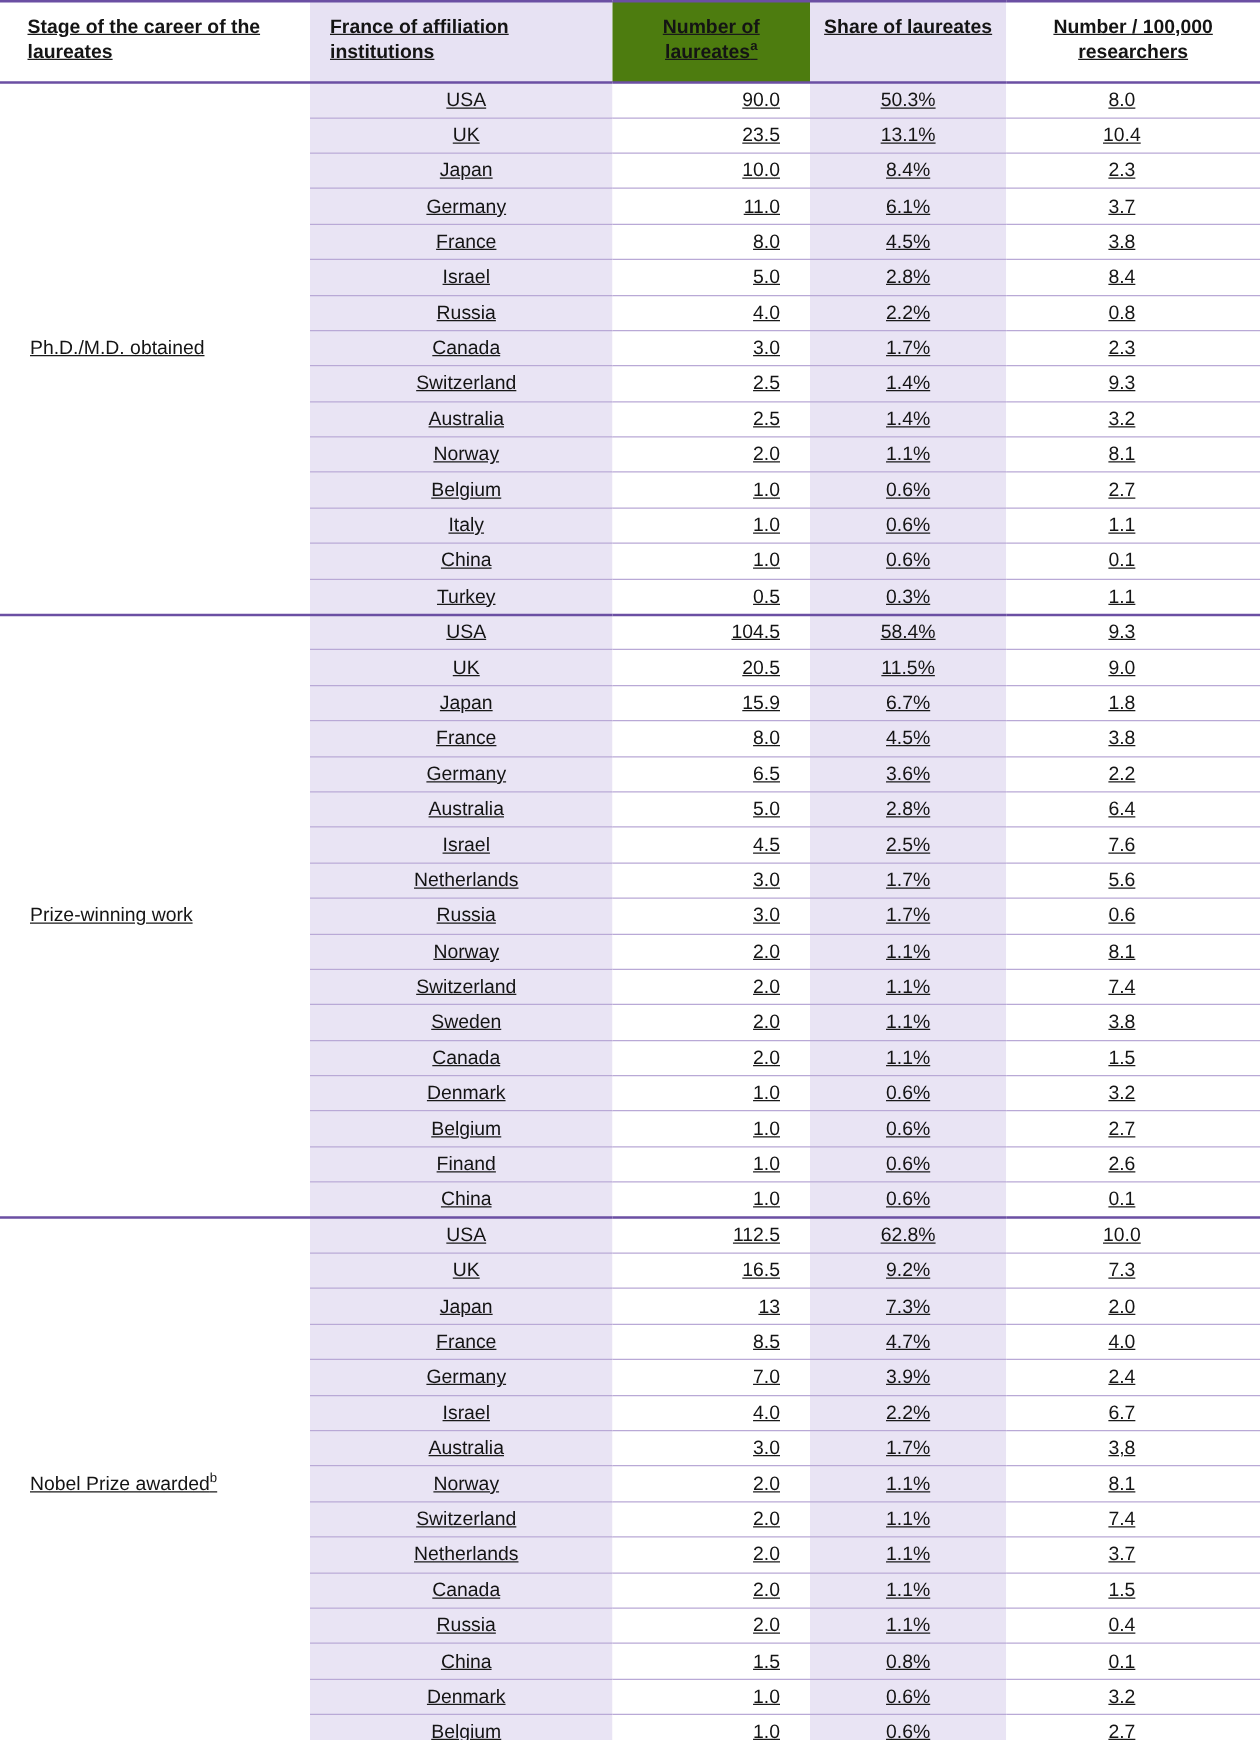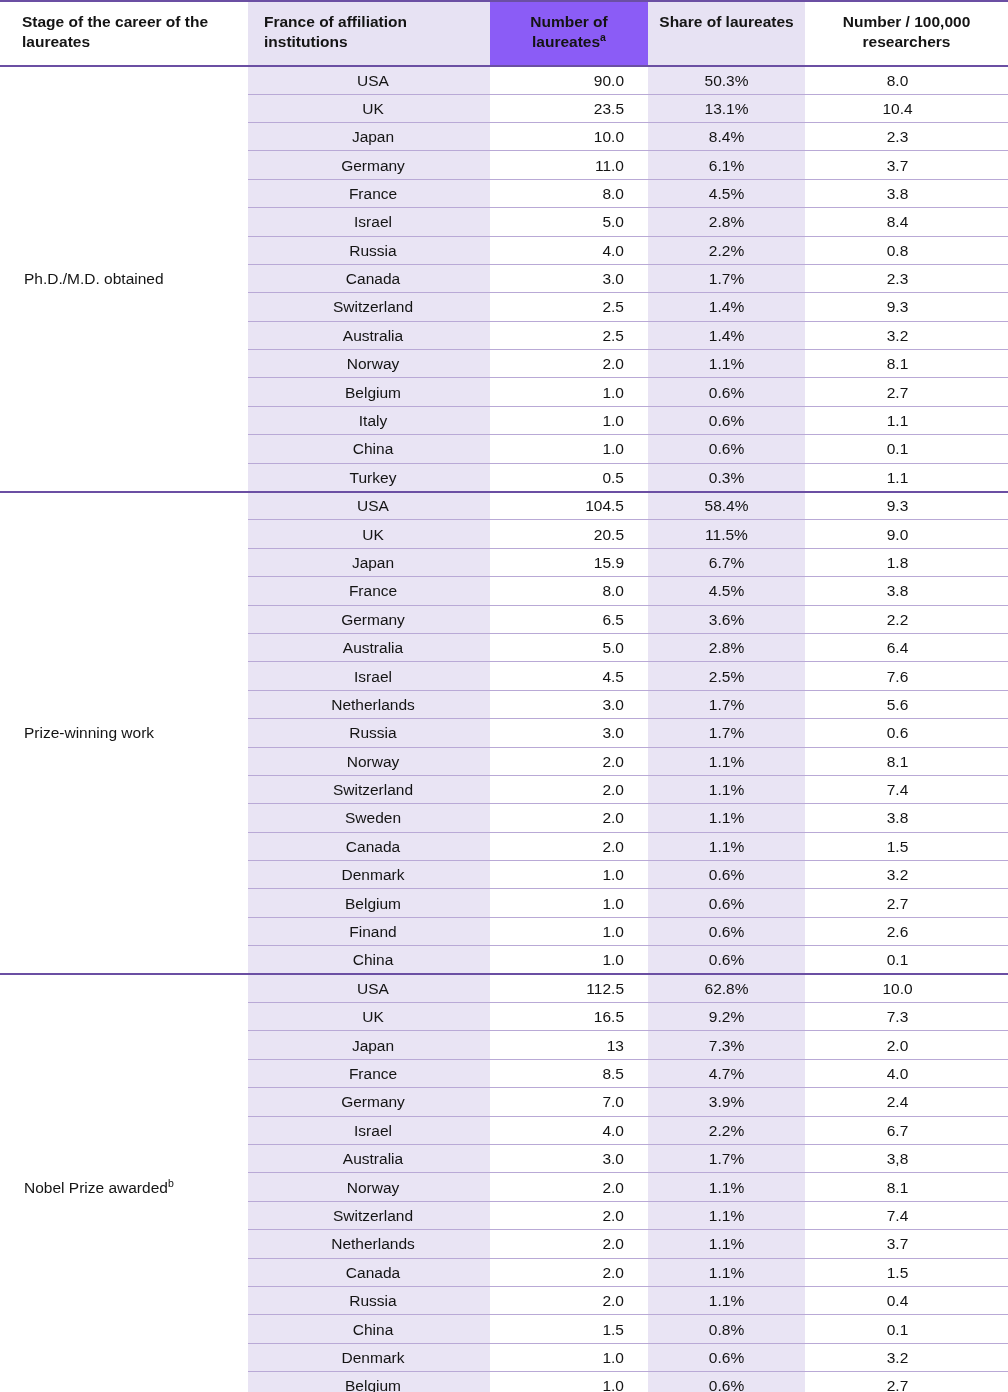--- a/index.html
+++ b/index.html
@@ -13,20 +13,21 @@
     font-family: "Liberation Sans", sans-serif;
     color: #1a1a1a;
     overflow: hidden;
   }
 
   #table-wrap {
     position: relative;
     width: 1008px;
     height: 1392px;
     box-sizing: border-box;
+    text-decoration: underline;
   }
 
   table.nobel-table {
     border-collapse: collapse;
     width: 1008px;
     table-layout: fixed;
     font-size: 15px;
   }
 
   
@@ -55,21 +56,21 @@
     background: #ffffff;
   }
   th.h-country {
     text-align: left;
     padding-left: 16px !important;
     padding-right: 10px !important;
     background: #e7e2f3;
   }
   th.h-num {
     text-align: center;
-    background: #8b5cf6;
+    background: #4d7c0f;
     padding-left: 6px !important;
     padding-right: 6px !important;
   }
   th.h-share {
     text-align: center;
     background: #e7e2f3;
     padding-left: 6px !important;
     padding-right: 6px !important;
   }
   th.h-per {

